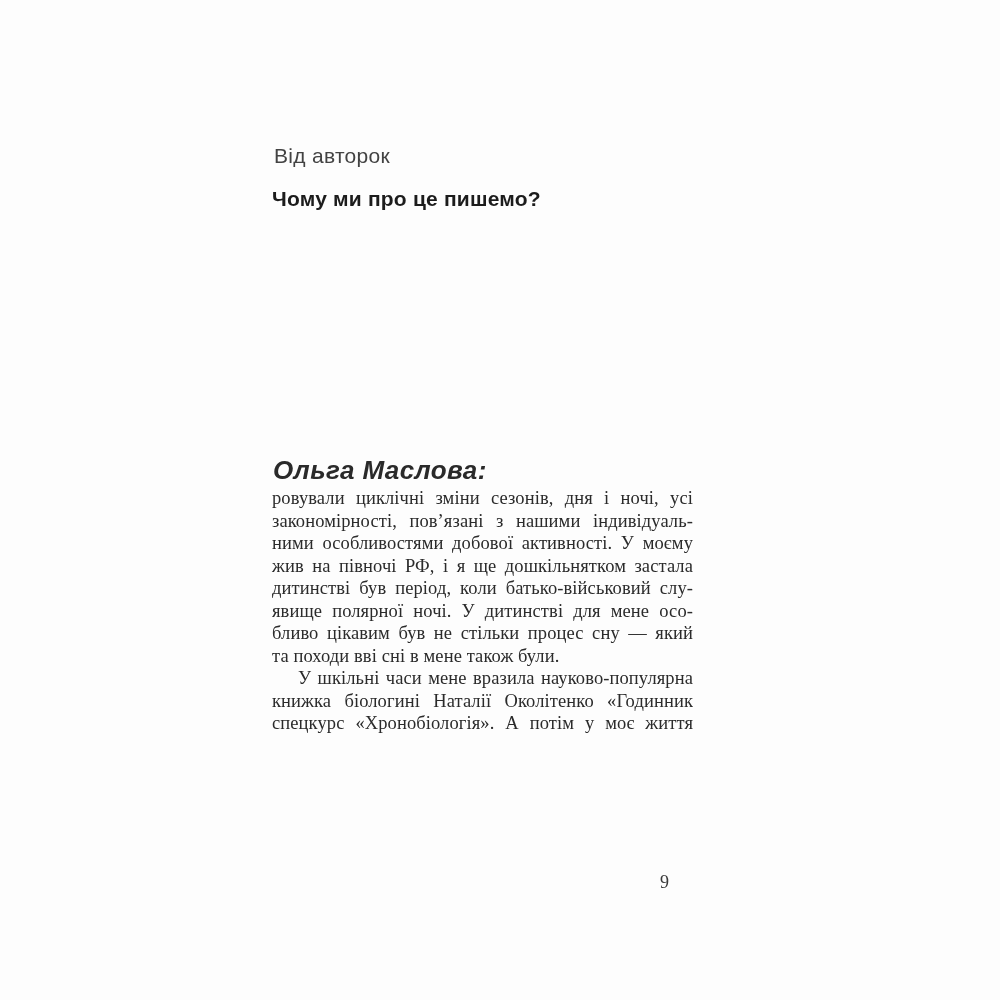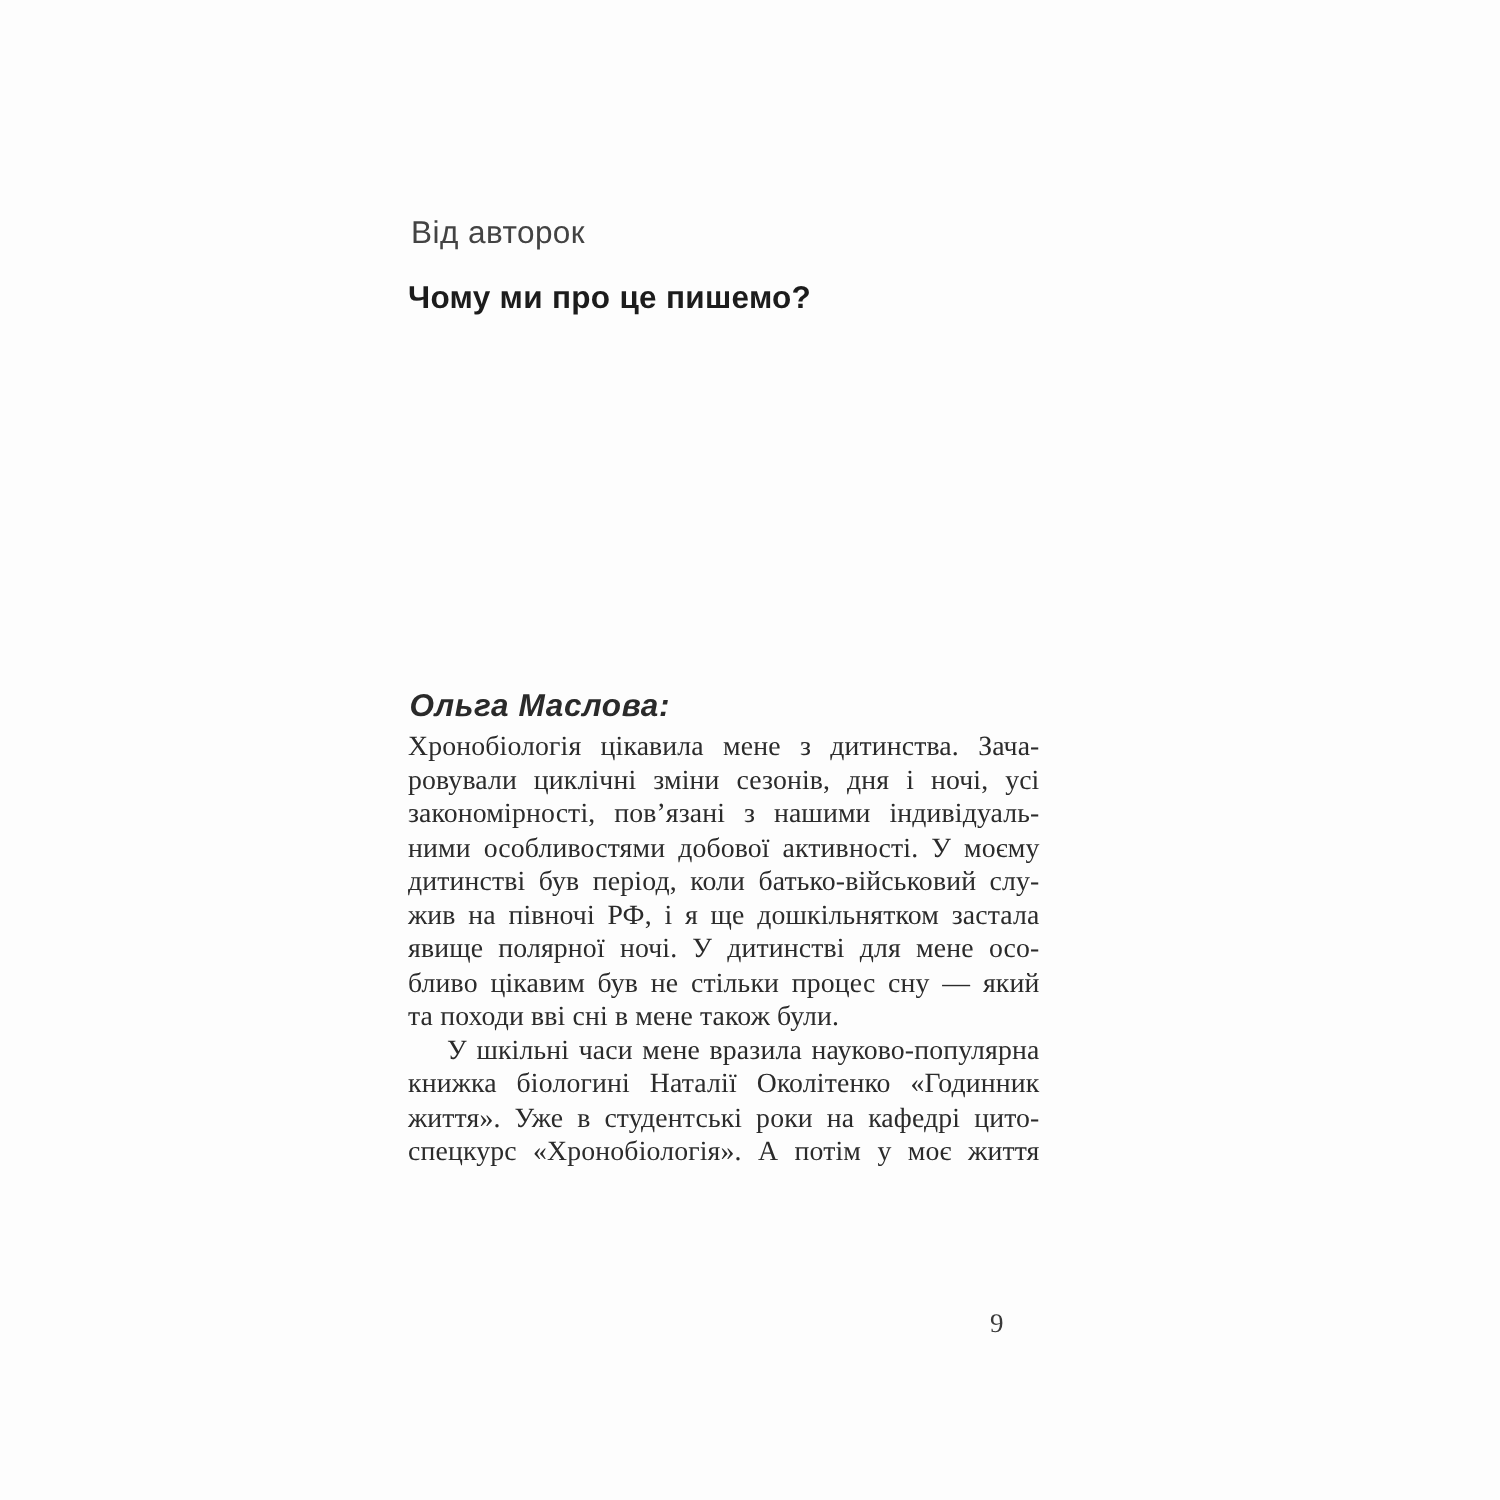--- a/index.html
+++ b/index.html
@@ -43,21 +43,21 @@
     font-weight: bold;
     color: #1c1c1c;
     letter-spacing: 0.2px;
     white-space: nowrap;
   }
   .author-label {
     position: absolute;
     left: 1px;
     top: 459px;
     font-family: "Liberation Sans", sans-serif;
-    font-size: 21px;
+    font-size: 26px;
     line-height: 23px;
     font-weight: bold;
     font-style: italic;
     color: #2a2a2a;
     letter-spacing: 0.4px;
     white-space: nowrap;
   }
   .body-text {
     position: absolute;
     left: 0;
@@ -93,29 +93,27 @@
 </style>
 </head>
 <body>
 
 <div class="scan">
   <div class="page-content">
     <div class="kicker">Від авторок</div>
     <h1 class="chapter-title" style="margin:0;">Чому ми про це пишемо?</h1>
     <div class="author-label">Ольга Маслова:</div>
     <div class="body-text">
-        <div class="line">Хронобіологія цікавила мене з дитинства. Зача-</div>
         <div class="line">ровували циклічні зміни сезонів, дня і ночі, усі</div>
         <div class="line">закономірності, пов’язані з нашими індивідуаль-</div>
         <div class="line">ними особливостями добової активності. У моєму</div>
+        <div class="line">жив на півночі РФ, і я ще дошкільнятком застала</div>
         <div class="line">дитинстві був період, коли батько-військовий слу-</div>
-        <div class="line">жив на півночі РФ, і я ще дошкільнятком застала</div>
         <div class="line">явище полярної ночі. У дитинстві для мене осо-</div>
         <div class="line">бливо цікавим був не стільки процес сну — який</div>
         <div class="line last">та походи вві сні в мене також були.</div>
         <div class="line indent">У шкільні часи мене вразила науково-популярна</div>
         <div class="line">книжка біологині Наталії Околітенко «Годинник</div>
-        <div class="line">життя». Уже в студентські роки на кафедрі цито-</div>
         <div class="line">спецкурс «Хронобіологія». А потім у моє життя</div>
       </div>
     <div class="page-number">9</div>
   </div>
 </div>
 
 </body></html>

